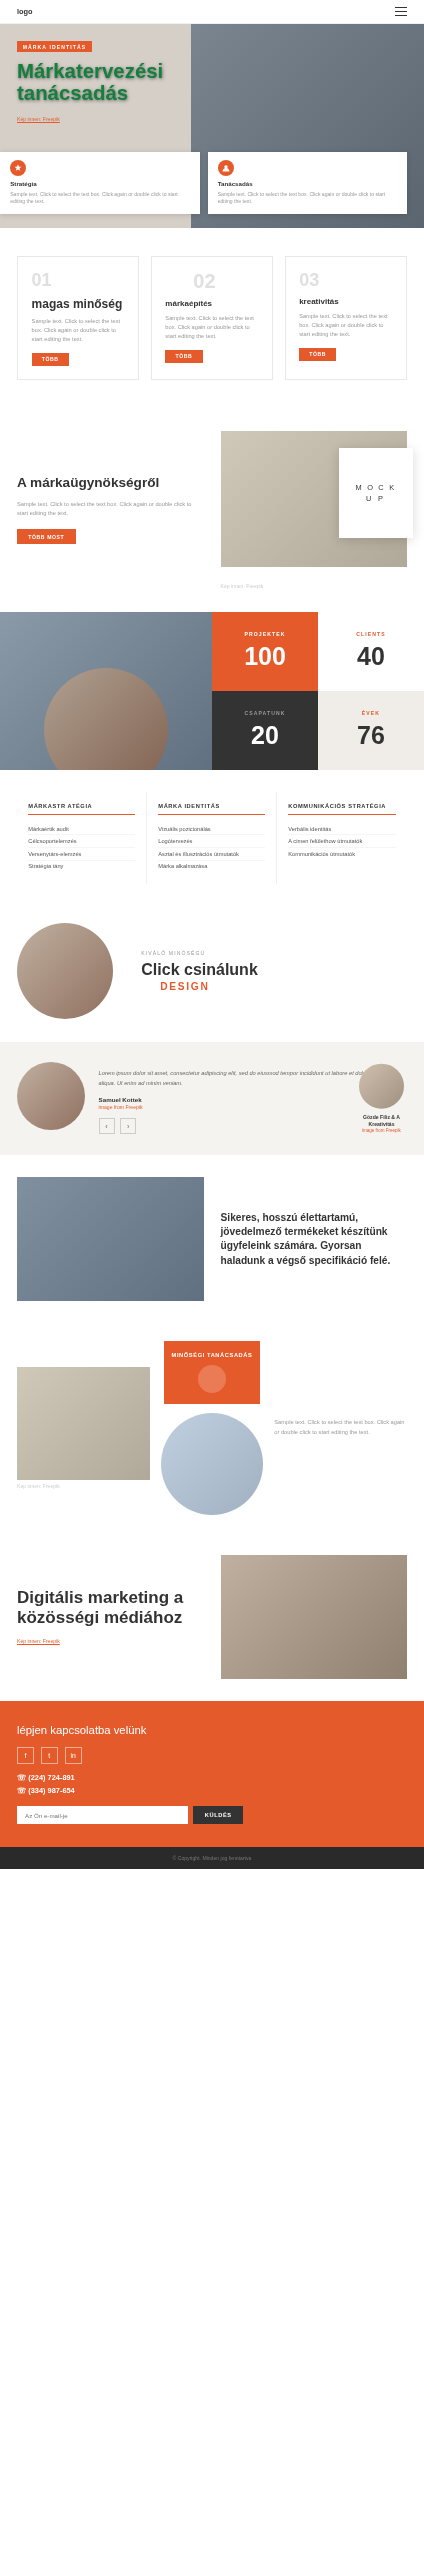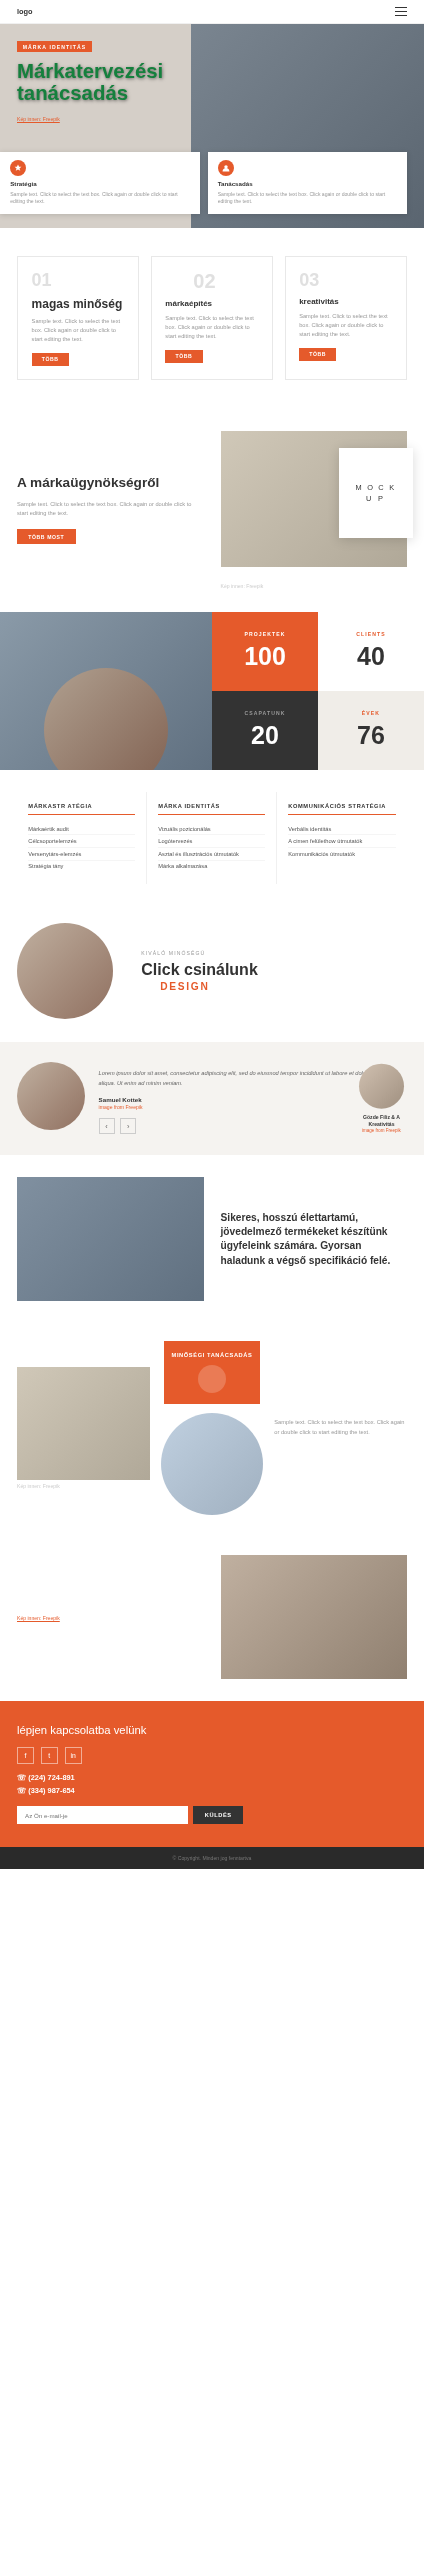--- a/index.html
+++ b/index.html
@@ -196,20 +196,21 @@
     </div>
     <div style="width:102px; height:102px; border-radius:50%; background:linear-gradient(135deg, #c0d0e0 0%, #a0b0c0 100%);"></div>
   </div>
   <div>
     <p style="font-size:5.7px; color:#999; line-height:1.7;">Sample text. Click to select the text box. Click again or double click to start editing the text.</p>
   </div>
 </section>
 
 <section style="padding:22.6px 17px; background:#fff; display:grid; grid-template-columns:1fr 1fr; gap:17px; align-items:center;">
   <div>
+    <h2 style="font-size:17px; font-weight:900; color:#333; line-height:1.2; margin-bottom:6.8px;">Digitális marketing a közösségi médiához</h2>
     <a style="font-size:5.1px; color:#e55a2b; text-decoration:underline; cursor:pointer;">Kép innen: Freepik</a>
   </div>
   <div style="width:100%; height:124px; background:linear-gradient(135deg, #c0b0a0 0%, #908070 100%);"></div>
 </section>
 
 <section style="background:#e55a2b; padding:22.6px 17px;">
   <h3 style="font-size:11.3px; font-weight:400; color:#fff; margin-bottom:11.3px; text-transform:lowercase;">lépjen kapcsolatba velünk</h3>
   <div style="display:flex; gap:6.8px; margin-bottom:9px;">
     <button style="width:17px; height:17px; border:0.6px solid rgba(255,255,255,0.5); background:none; color:#fff; font-size:6.8px; cursor:pointer; display:flex; align-items:center; justify-content:center;">f</button>
     <button style="width:17px; height:17px; border:0.6px solid rgba(255,255,255,0.5); background:none; color:#fff; font-size:6.8px; cursor:pointer; display:flex; align-items:center; justify-content:center;">t</button>

